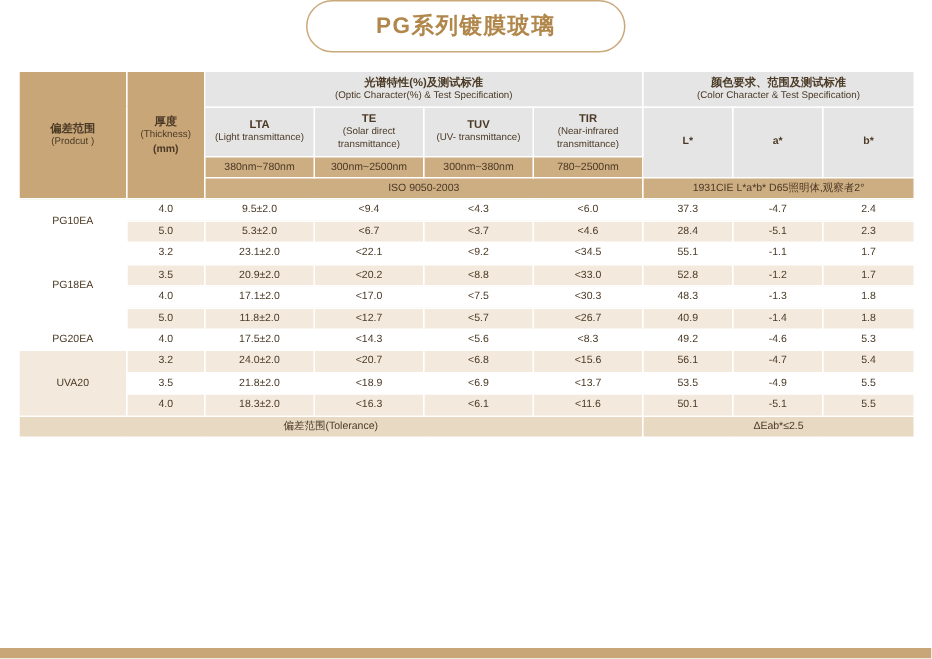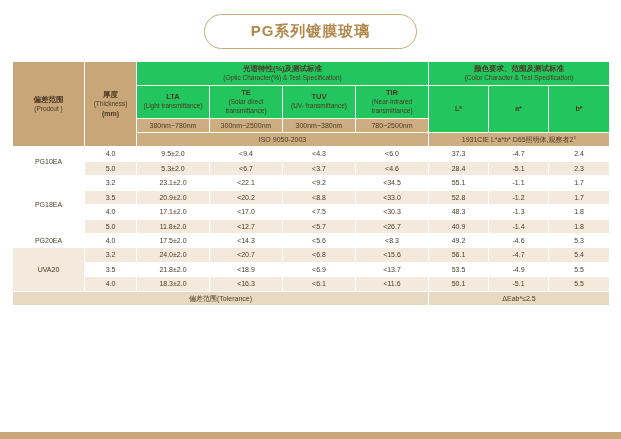--- a/index.html
+++ b/index.html
@@ -18,21 +18,21 @@
     position: relative;
     width: 621px;
     height: 439px;
     box-sizing: border-box;
   }
   
   .title-wrap {
     display: flex;
     justify-content: center;
     align-items: center;
-    padding-top: 14px;
+    padding-top: 0;
     padding-bottom: 12px;
   }
   .title-box {
     border: 1px solid #c9a97a;
     border-radius: 18px;
     padding: 7px 46px;
     color: #b1874b;
     font-size: 15px;
     font-weight: bold;
     letter-spacing: 1px;
@@ -49,21 +49,21 @@
     border: 1px solid #ffffff;
     font-size: 7px;
     text-align: center;
     vertical-align: middle;
     padding: 2px 1px;
     line-height: 1.35;
     color: #4b3a26;
   }
   
   .hdr {
-    background: #22c55e;
+    background: #e5e5e5;
     color: #ffffff;
     font-weight: bold;
   }
   .hdr-sub {
     background: #cdad82;
     color: #ffffff;
     font-weight: normal;
   }
   .hdr-left {
     background: #c8a678;

